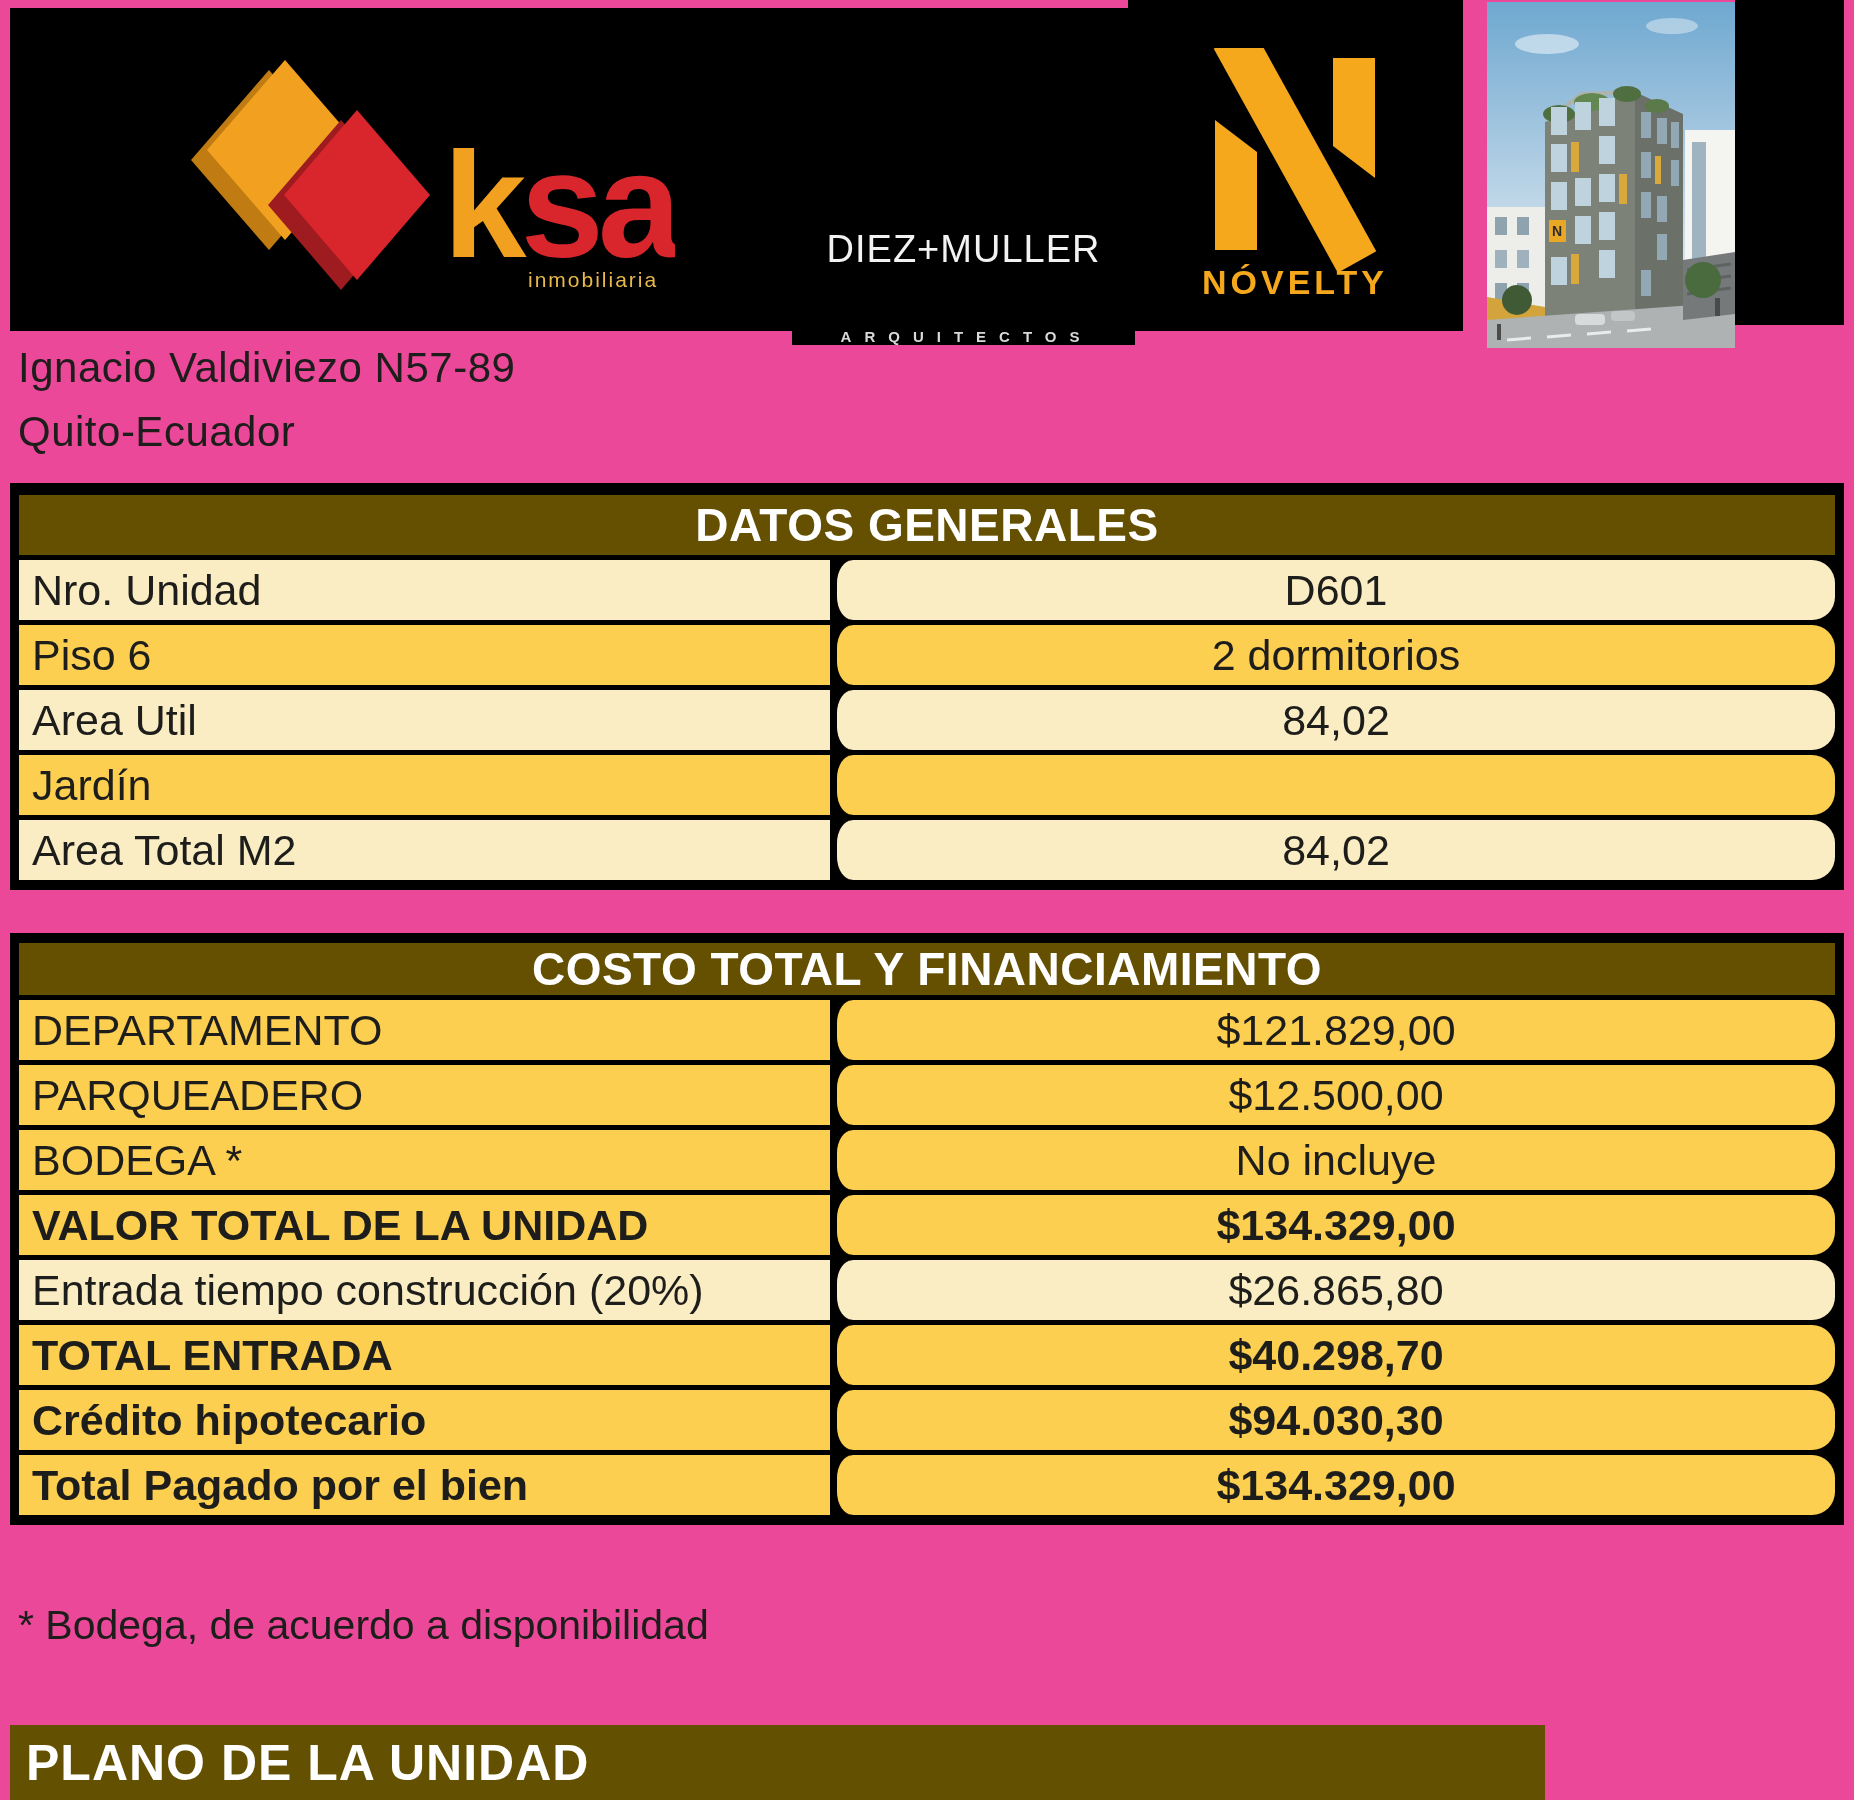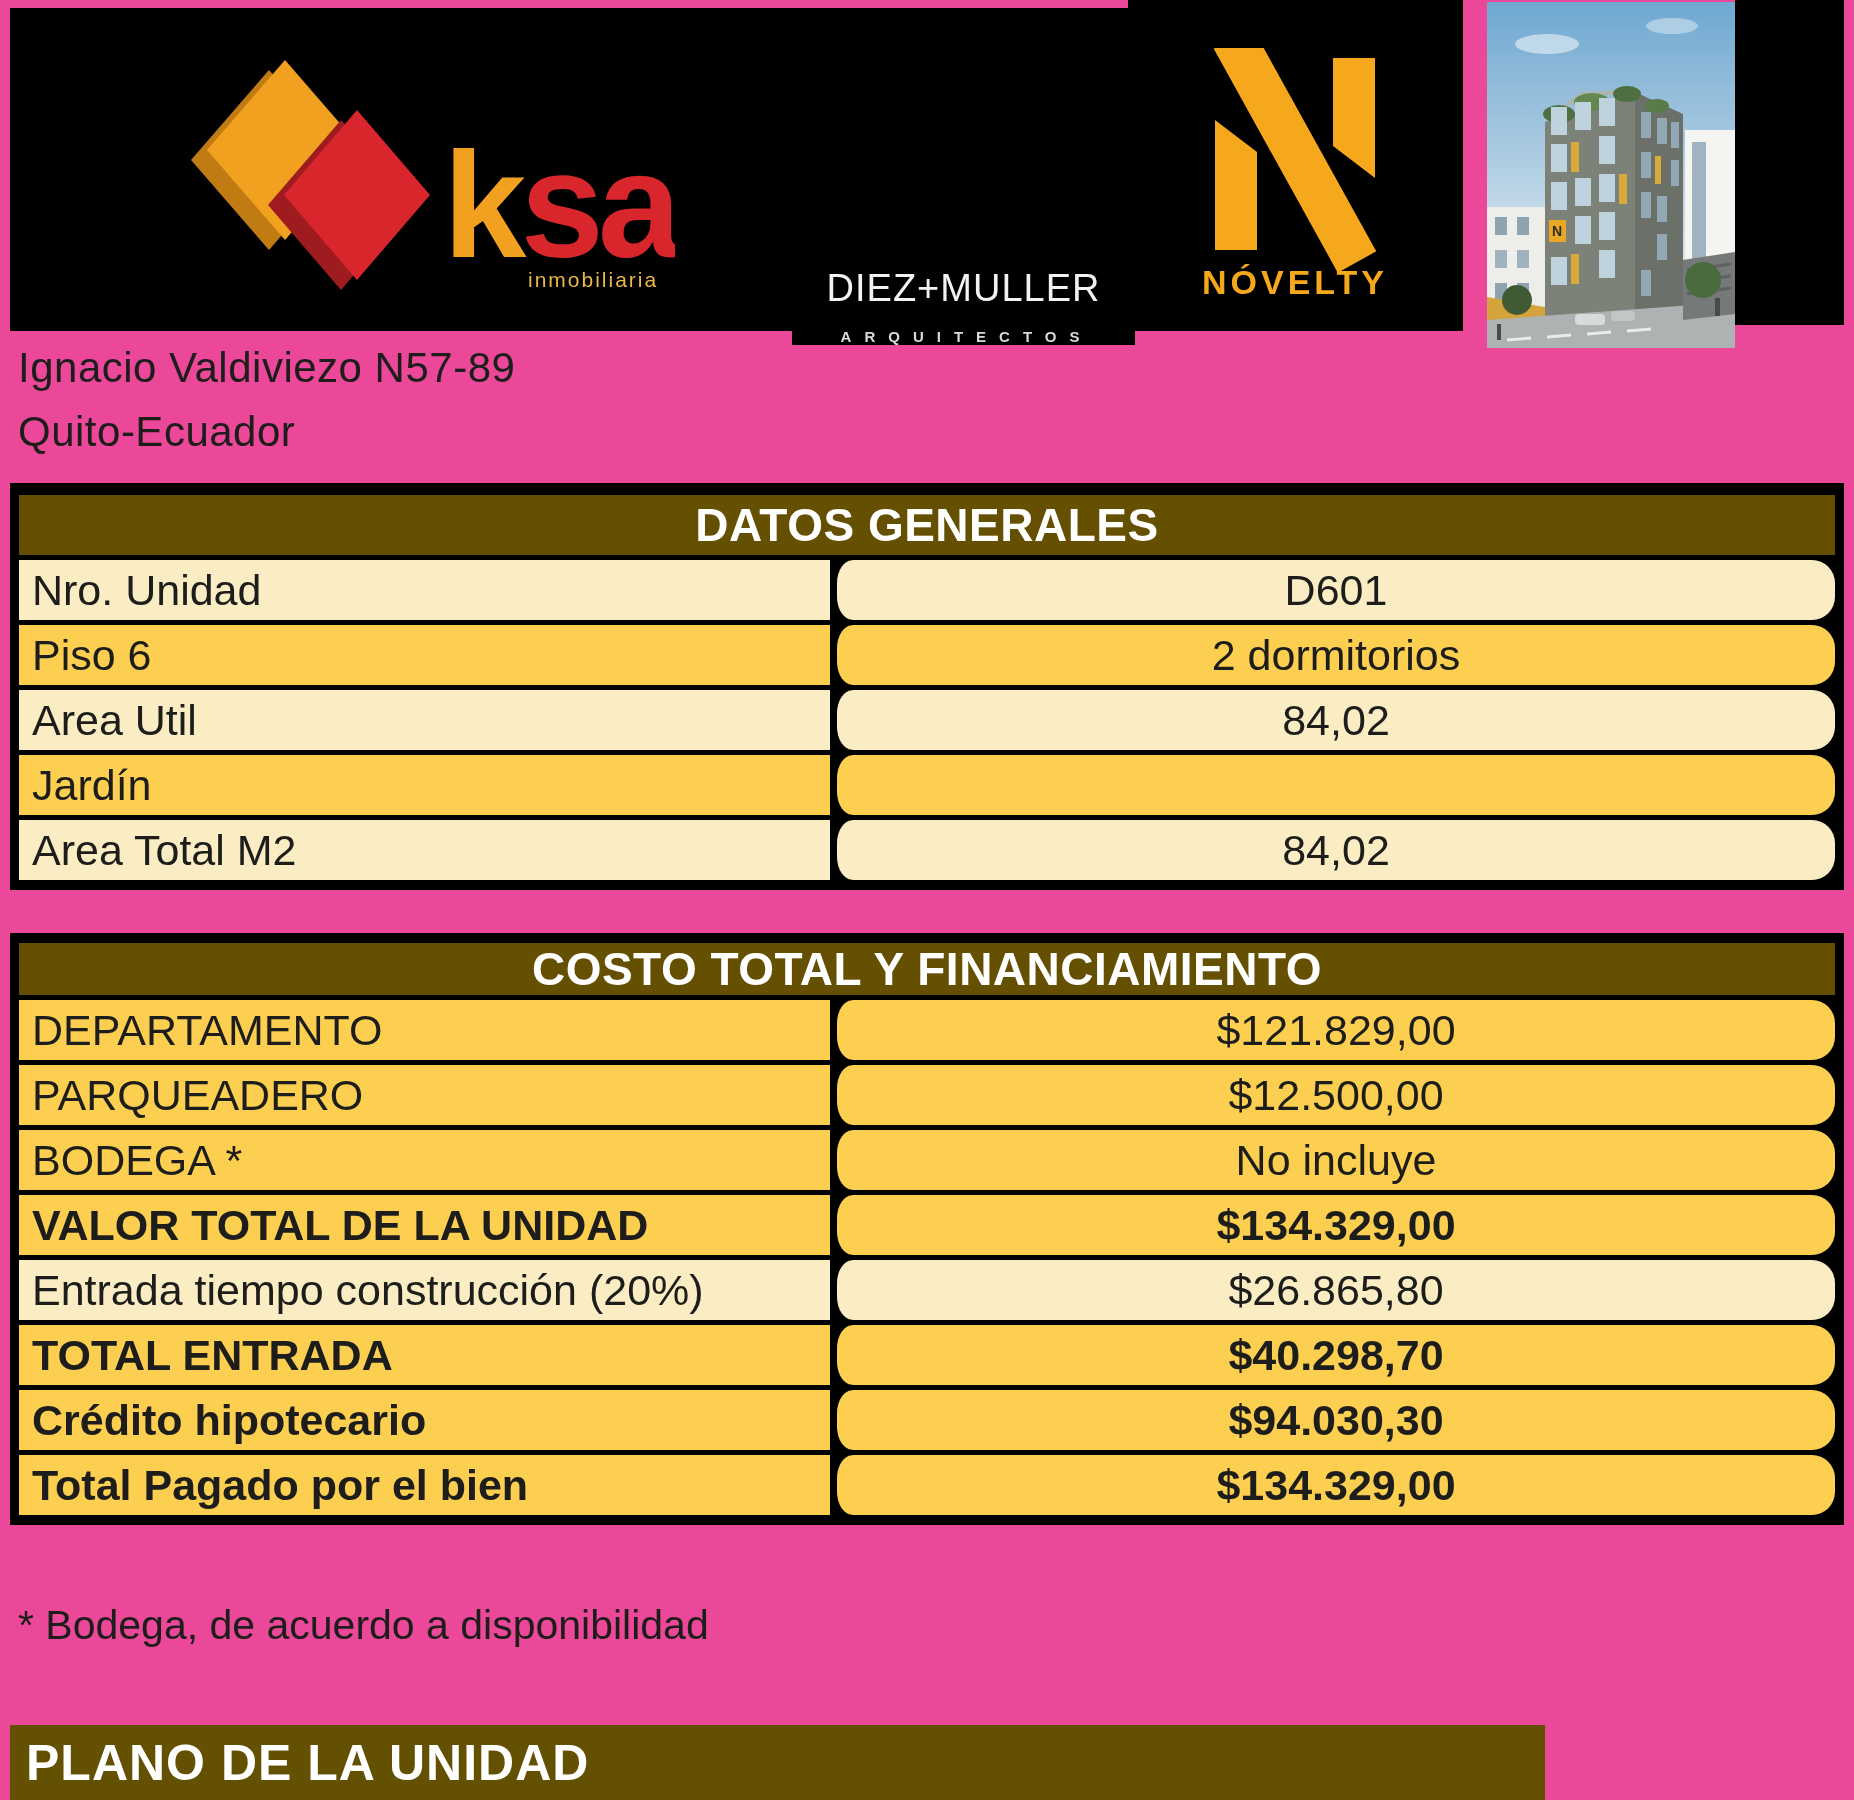--- a/index.html
+++ b/index.html
@@ -13,21 +13,21 @@
   #page{
     position:relative;width:1854px;height:1800px;background:#ec4899;overflow:hidden;
     font-family:"Liberation Sans","DejaVu Sans",sans-serif;color:var(--ink);padding-left:11px;
   }
   
   .band-a{position:absolute;left:10px;top:8px;width:1453px;height:323px;background:#000;}
   .band-novelty{position:absolute;left:1128px;top:0;width:335px;height:325px;background:#000;}
   .band-b{position:absolute;left:1735px;top:0;width:109px;height:325px;background:#000;}
   .diez-box{
     position:absolute;left:792px;top:215px;width:343px;height:130px;background:#000;
-    display:flex;flex-direction:column;align-items:center;justify-content:flex-end;padding-top:14px;box-sizing:border-box;
+    display:flex;flex-direction:column;align-items:center;justify-content:space-between;padding-top:14px;box-sizing:border-box;
   }
   .diez-line1{color:#f2f2f2;font-size:38px;font-weight:400;letter-spacing:1px;line-height:40px;}
   .diez-line2{color:#d9d9d9;font-size:15px;font-weight:700;letter-spacing:13px;margin-top:20px;text-indent:6px;}
   .ksa-logo{position:absolute;left:95px;top:45px;}
   .novelty-logo{position:absolute;left:1185px;top:48px;}
   .building{position:absolute;left:1487px;top:2px;width:248px;height:346px;}
   
   .address{position:absolute;left:18px;top:336px;font-size:42px;line-height:64px;color:var(--ink);letter-spacing:.5px;}
   
   .sheet-table{

